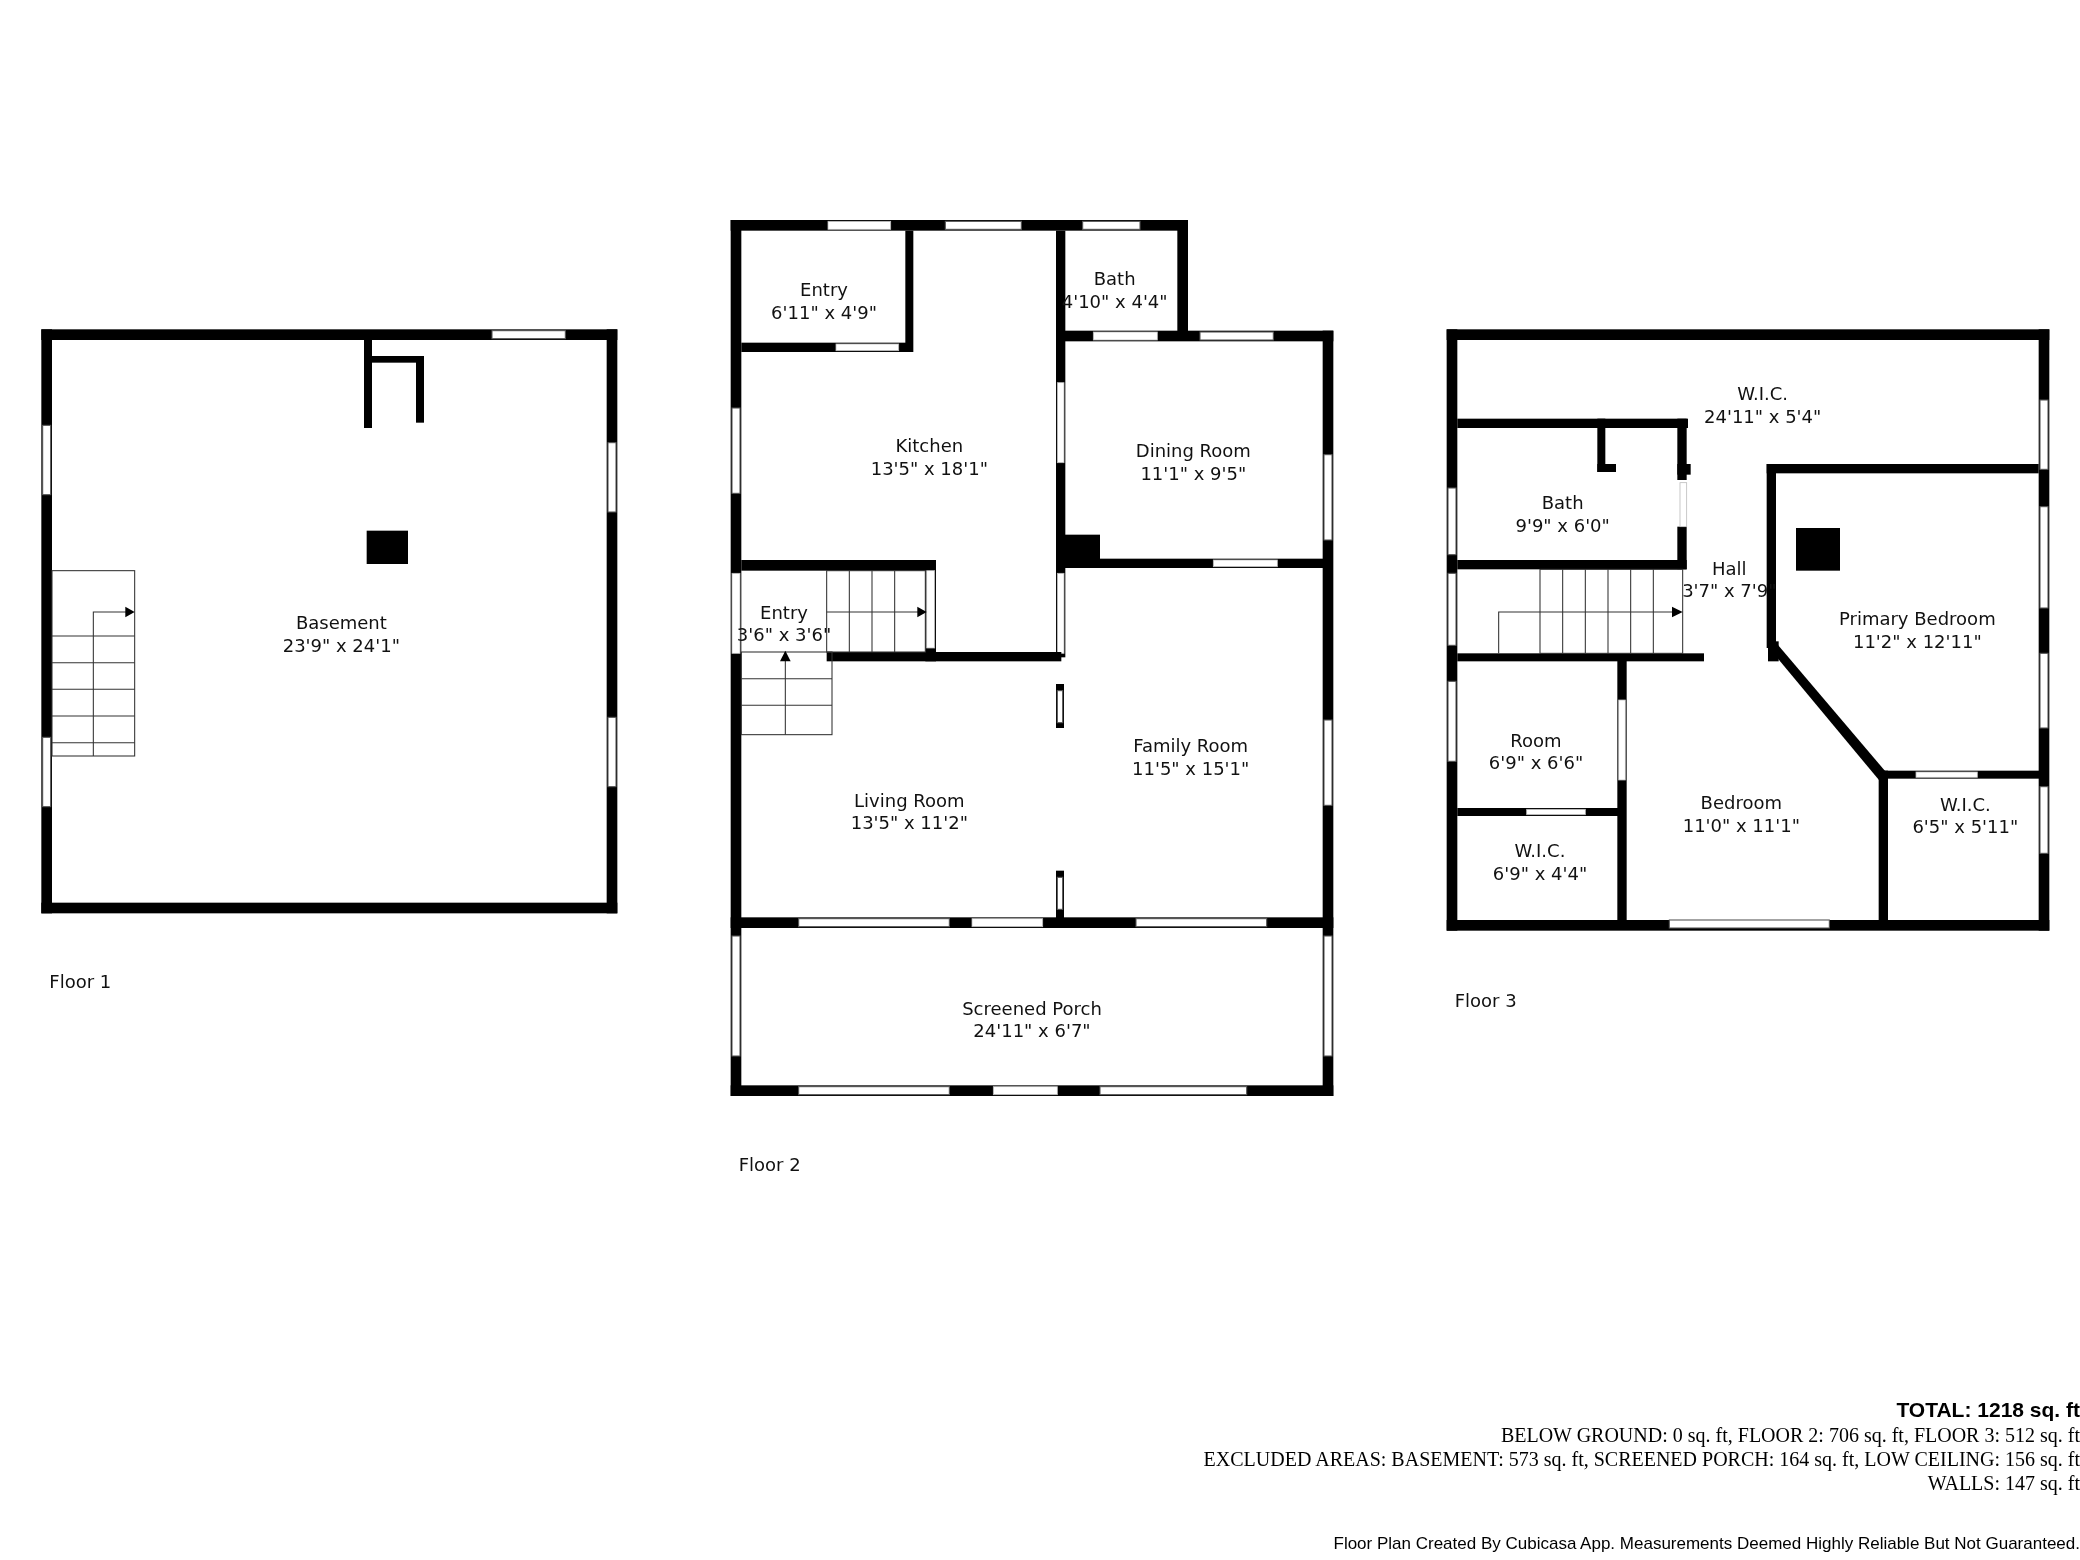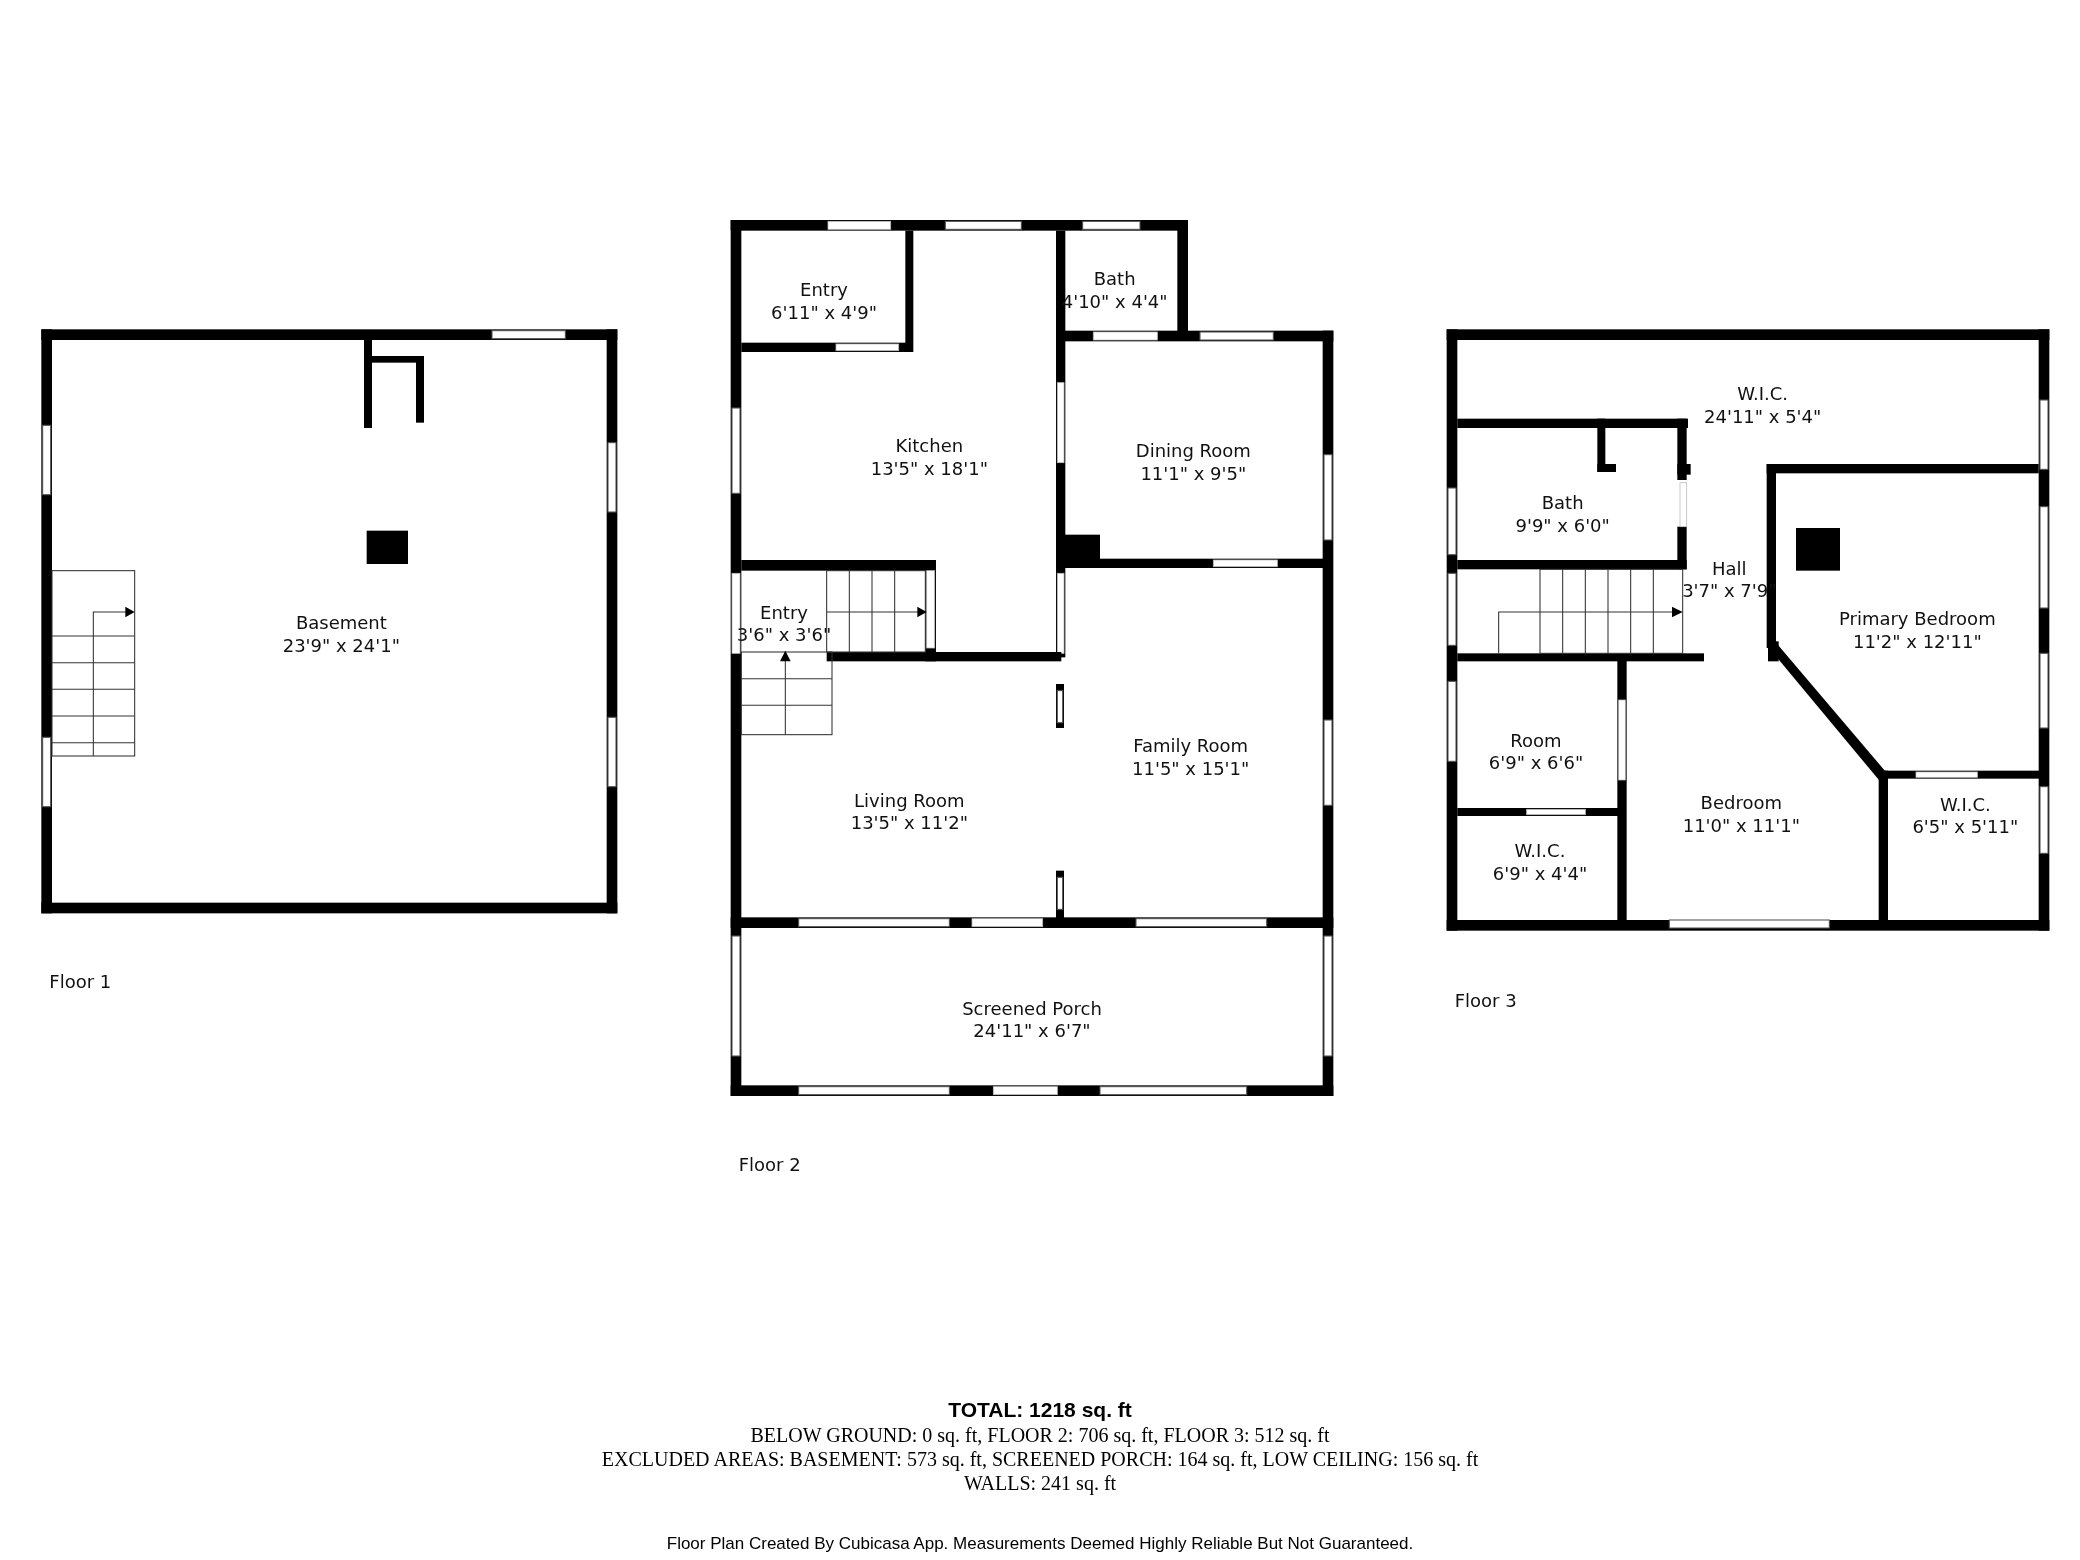--- a/index.html
+++ b/index.html
@@ -4,21 +4,21 @@
 <style>
   html,body{margin:0;padding:0;background:#ffffff;}
   body{width:2080px;height:1560px;position:relative;overflow:hidden;font-family:"DejaVu Sans","Liberation Sans",sans-serif;color:#111;}
   svg.plan{position:absolute;left:0;top:0;width:2080px;height:1560px;}
   .wall{fill:#000;}
   .win{fill:#fff;stroke:#555;stroke-width:0.8;}
   .door{fill:#fff;stroke:#bbb;stroke-width:0.6;}
   .stair{fill:none;stroke:#333;stroke-width:0.8;}
   .room-label{font-family:"DejaVu Sans",sans-serif;font-size:13.5px;fill:#111;text-anchor:middle;}
   .floor-label{font-family:"DejaVu Sans",sans-serif;font-size:13.5px;fill:#111;}
-  .summary{position:absolute;left:0;width:2080px;text-align:center;font-family:"Liberation Sans",sans-serif;color:#000;}
+  .summary{position:absolute;left:0;width:2080px;text-align:right;font-family:"Liberation Sans",sans-serif;color:#000;}
   .s-total{top:1398px;font-size:21px;font-weight:bold;}
   .s-line{font-size:20px;font-family:Liberation Serif, serif;}
   .s1{top:1424px;} .s2{top:1448px;} .s3{top:1472px;}
   .s-credit{top:1534px;font-size:17px;}
 </style>
 </head>
 <body>
 
 <svg class="plan" viewBox="0 0 1560 1170" xmlns="http://www.w3.org/2000/svg">
 
@@ -207,14 +207,14 @@
     <text class="room-label" x="1155" y="660">6'9" x 4'4"</text>
     <text class="room-label" x="1474" y="608">W.I.C.</text>
     <text class="room-label" x="1474" y="625">6'5" x 5'11"</text>
     <text class="floor-label" x="1091" y="755">Floor 3</text>
   </g>
 </svg>
 
 <div class="summary s-total">TOTAL: 1218 sq. ft</div>
 <div class="summary s-line s1">BELOW GROUND: 0 sq. ft, FLOOR 2: 706 sq. ft, FLOOR 3: 512 sq. ft</div>
 <div class="summary s-line s2">EXCLUDED AREAS: BASEMENT: 573 sq. ft, SCREENED PORCH: 164 sq. ft, LOW CEILING: 156 sq. ft</div>
-<div class="summary s-line s3">WALLS: 241 sq. ft</div>
+<div class="summary s-line s3">WALLS: 147 sq. ft</div>
 <div class="summary s-credit">Floor Plan Created By Cubicasa App. Measurements Deemed Highly Reliable But Not Guaranteed.</div>
 
 </body></html>

